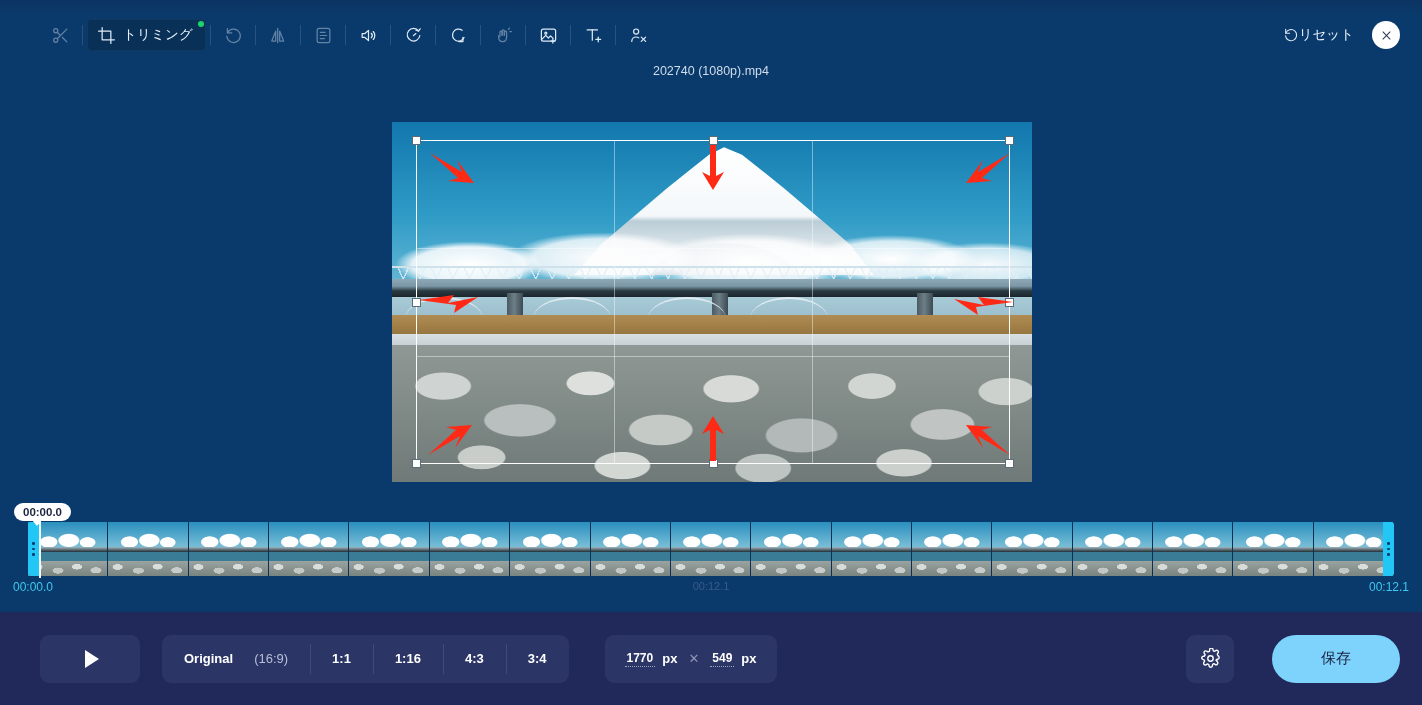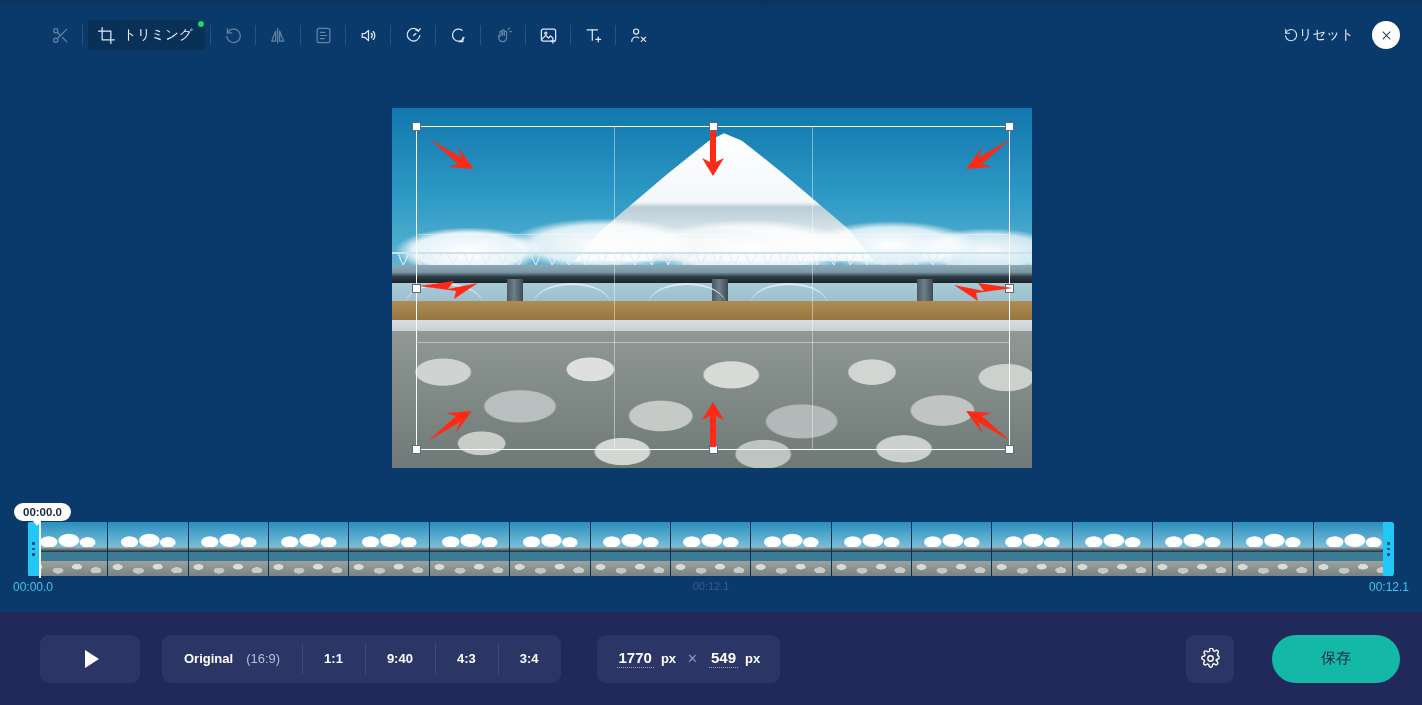--- a/index.html
+++ b/index.html
@@ -357,50 +357,50 @@
     cursor: pointer;
     position: relative;
     white-space: nowrap;
   }
   .ratio-item + .ratio-item::before {
     content: '';
     position: absolute; left: 0; top: 9px;
     width: 1px; height: 30px;
     background: rgba(255,255,255,0.11);
   }
-  .ratio-item .sub { font-weight: normal; color: #b9bfd8; margin-left: 13px; }
+  .ratio-item .sub { font-weight: normal; color: #b9bfd8; margin-left: 21px; }
   .size-box {
     height: 48px;
     background: #2b3566;
     border-radius: 9px;
     display: flex; align-items: center;
     padding: 0 20px;
     gap: 7px;
     margin-left: 14px;
   }
   .size-num {
-    font-size: 15px; font-weight: bold; color: #ffffff;
+    font-size: 12px; font-weight: bold; color: #ffffff;
     border-bottom: 1px dotted rgba(255,255,255,0.55);
     padding: 0 2px 1px;
     cursor: text;
   }
   .size-unit { font-size: 13px; font-weight: bold; color: #ffffff; }
   .size-x { font-size: 13px; color: #8e95b8; margin: 0 4px; }
   .spacer { flex: 1; }
   .gear-btn {
     width: 48px; height: 48px;
     background: #2b3566;
     border-radius: 9px;
     display: flex; align-items: center; justify-content: center;
     cursor: pointer;
   }
   .gear-btn svg path, .gear-btn svg circle { stroke: #ffffff; stroke-width: 1.6; fill:none; }
   .save-btn {
     width: 128px; height: 48px;
-    background: #14b8a6;
+    background: #7dd3fc;
     border-radius: 24px;
     display: flex; align-items: center; justify-content: center;
     font-size: 15px;
     color: #1b2240;
     cursor: pointer;
     margin-left: 16px;
   }
 </style>
 </head>
 <body>
@@ -562,20 +562,21 @@
       </div>
       <div class="close-btn">
         <svg width="13" height="13" viewBox="0 0 24 24">
           <path d="M5.5 5.5L18.5 18.5" fill="none" stroke-linecap="round"></path>
           <path d="M18.5 5.5L5.5 18.5" fill="none" stroke-linecap="round"></path>
         </svg>
       </div>
     </div>
   </div>
 
+  <div class="filename">202740 (1080p).mp4</div>
 
   <div class="stage">
     <div class="video-wrap">
 
       <div class="scene">
         <div class="sky"></div>
         <div class="fuji"></div>
         <div class="fuji-snowedge"></div>
         <div class="cloudband"></div>
         <div class="farcity"></div>
@@ -804,21 +805,21 @@
     <div class="play-btn">
       <span class="tri"></span>
     </div>
 
     <div class="ratio-group">
       <div class="ratio-item">
         <span>Original</span>
         <span class="sub">(16:9)</span>
       </div>
       <div class="ratio-item">1:1</div>
-      <div class="ratio-item">9:40</div>
+      <div class="ratio-item">1:16</div>
       <div class="ratio-item">4:3</div>
       <div class="ratio-item">3:4</div>
     </div>
 
     <div class="size-box">
       <span class="size-num">1770</span>
       <span class="size-unit">px</span>
       <span class="size-x">✕</span>
       <span class="size-num">549</span>
       <span class="size-unit">px</span>

